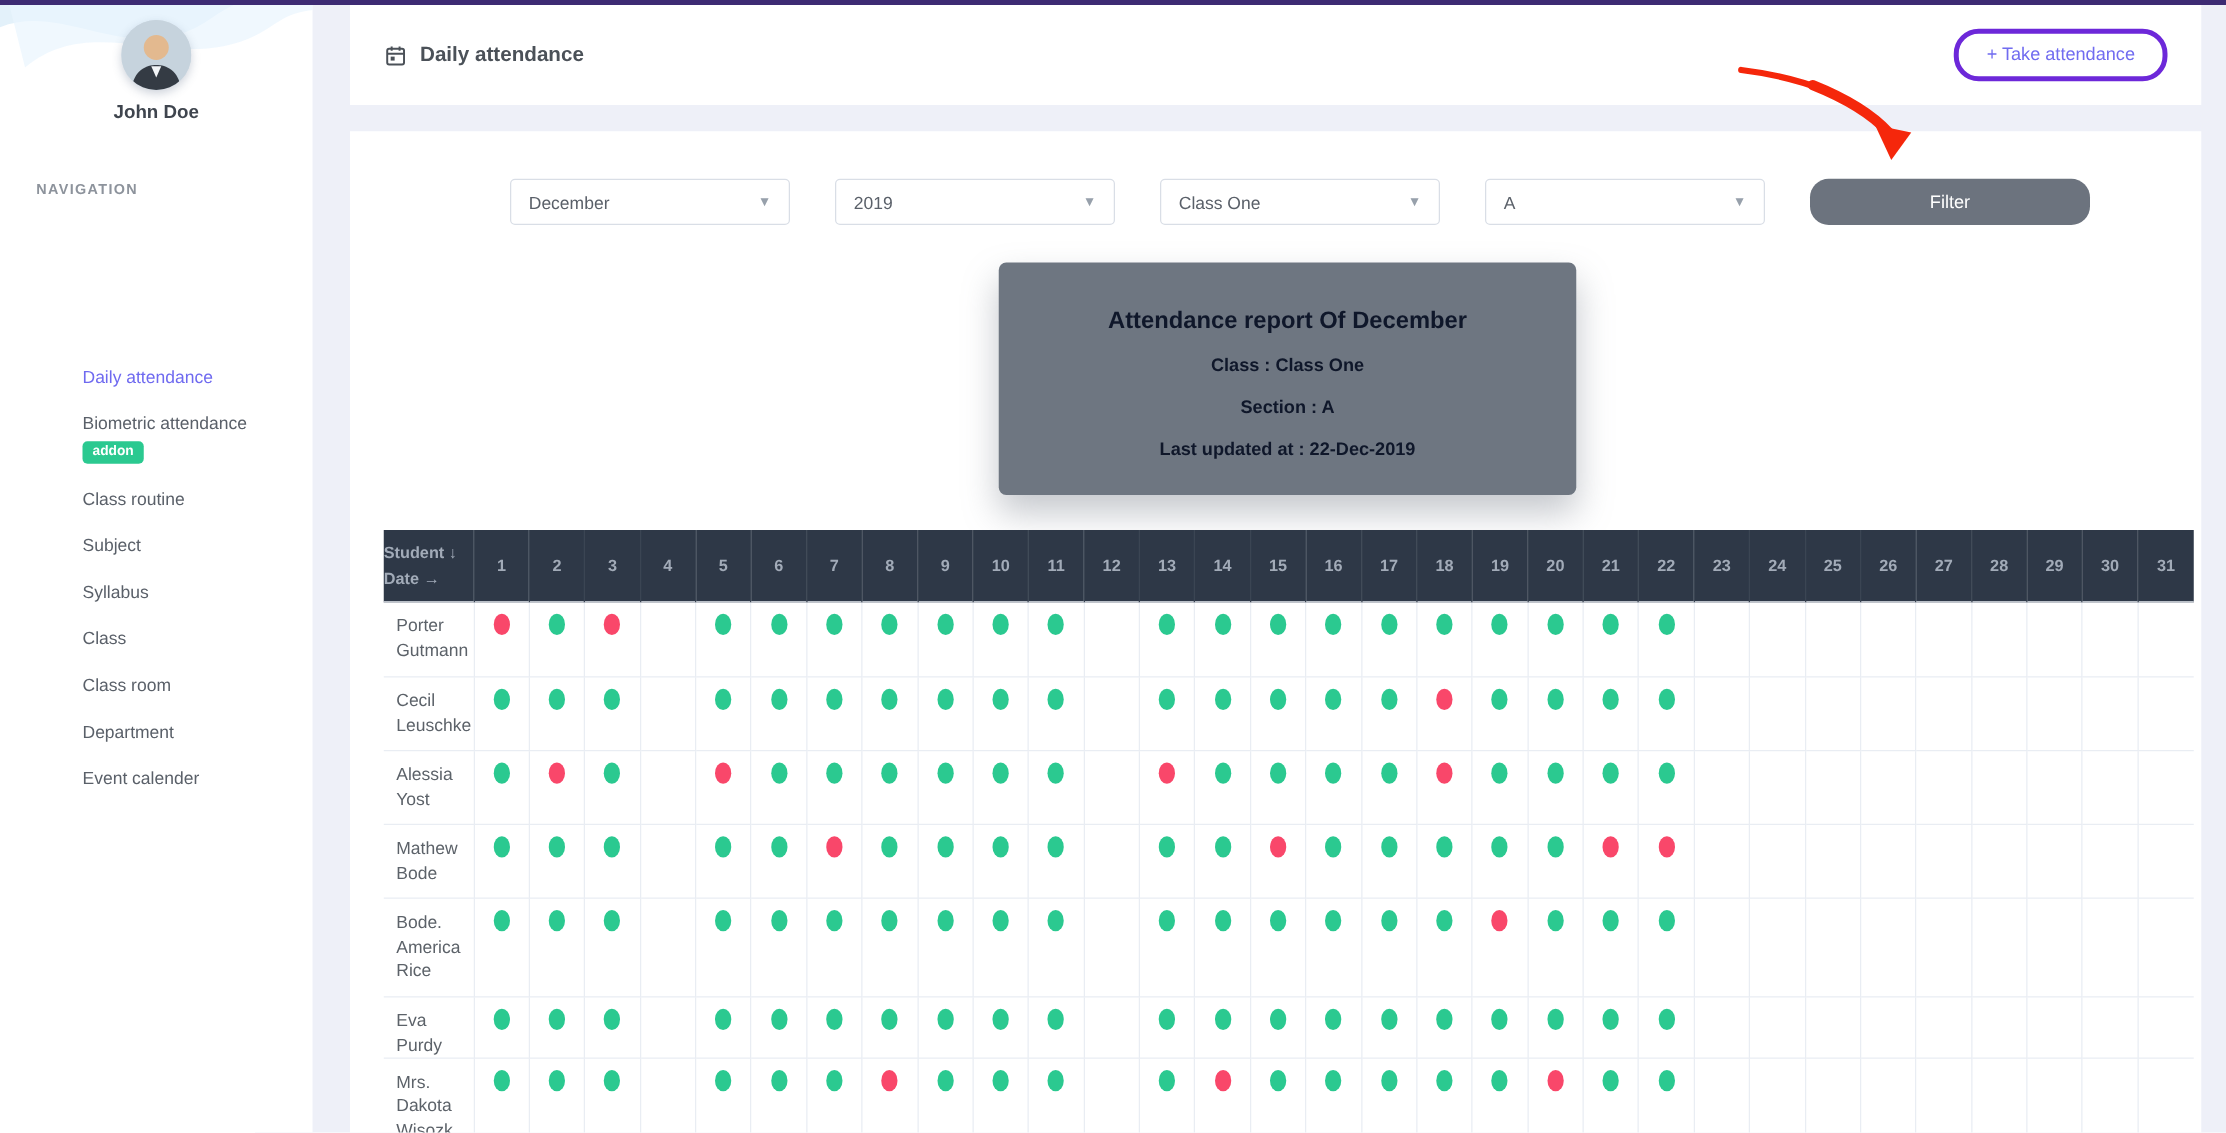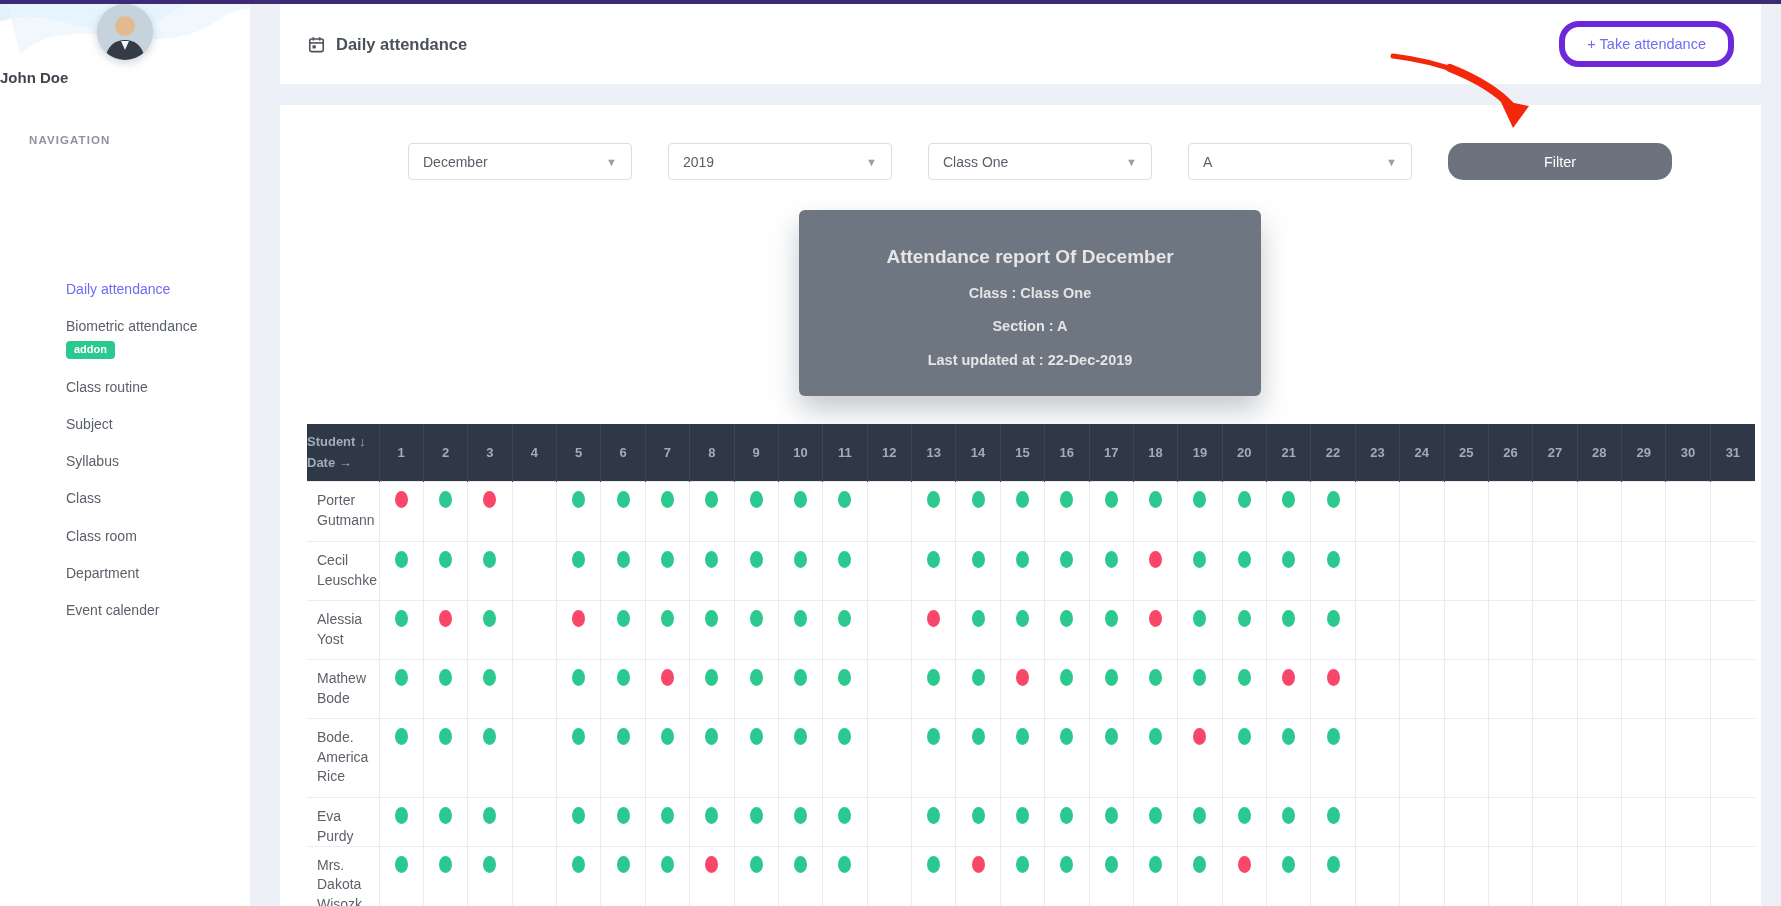--- a/index.html
+++ b/index.html
@@ -4,47 +4,47 @@
 <style>
   * { box-sizing: border-box; margin: 0; padding: 0; }
   html,body { width:1781px; height:906px; overflow:hidden; }
   body { font-family:"Liberation Sans", sans-serif; background:#eef0f8; position:relative; }
 
   .topbar { position:absolute; top:0; left:0; width:1781px; height:4px; background:#3d2b73; z-index:40; }
 
   
   .sidebar { position:absolute; top:4px; left:0; width:250px; height:902px; background:#fff; z-index:20; overflow:hidden; }
   .waves { position:absolute; top:-30px; left:-20px; width:300px; height:120px; pointer-events:none; }
-  .profile { position:relative; text-align:left; }
+  .profile { position:relative; text-align:center; padding-top:12px; }
   .avatar { width:56px; height:56px; border-radius:50%; margin:0 auto; overflow:hidden; box-shadow:0 3px 8px rgba(60,80,110,.25); background:#cdd9e2; }
   .user-name { margin-top:9px; font-size:15px; font-weight:bold; color:#3f454e; }
   .nav-label { margin:48px 0 10px 29px; font-size:11.5px; font-weight:bold; letter-spacing:1.1px; color:#8d939c; }
   .nav-item { display:flex; align-items:center; padding:14px 22px 14px 31px; font-size:15px; color:#5a6069; cursor:pointer; position:relative; }
   .nav-item.active { color:var(--accent); }
   .badge { background:var(--badge-green); color:#fff; font-size:11px; font-weight:bold; line-height:1; padding:3px 8px 4px; border-radius:4px; margin-left:9px; }
   .submenu { padding:2px 0 6px 66px; }
   .submenu-item { padding:9.5px 0; font-size:14px; color:#5a6069; cursor:pointer; line-height:1.3; }
   .submenu-item.active { color:var(--accent); }
   .submenu-item .badge { display:inline-block; margin:6px 0 0 0; }
 
   
   .main { position:absolute; top:4px; left:250px; width:1531px; height:902px; }
   .header-band { margin:0 20px 0 30px; height:80px; background:#fff; display:flex; align-items:center; padding:0 27px; }
   .page-title { display:flex; align-items:center; font-size:16.5px; font-weight:bold; color:#4b5158; }
   .page-title .icon { width:19px; height:19px; margin-right:10px; color:#4b5158; display:inline-flex; }
   .page-title .icon svg { width:19px; height:19px; }
-  .take-btn { margin-left:auto; background:#fff; border:6px solid #6d28d9; color:#716cf0; font-size:14.5px; padding:9px 22px; border-radius:20px; cursor:pointer; font-family:inherit; }
+  .take-btn { margin-left:auto; background:#fff; border:4px solid #6d28d9; color:#716cf0; font-size:14.5px; padding:9px 22px; border-radius:20px; cursor:pointer; font-family:inherit; }
 
   .content-card { margin:21px 20px 0 30px; background:#fff; height:880px; position:relative; }
   .filters { display:flex; gap:36px; padding:38px 0 0 128px; }
   .select { width:224px; height:37px; border:1px solid #d9dee6; border-radius:4px; background:#fff; display:flex; align-items:center; padding:0 14px; font-size:14px; color:#5a6069; cursor:pointer; }
   .select .caret { margin-left:auto; color:#97a0ab; font-size:11px; }
   .filter-btn { width:224px; height:37px; background:var(--filter-btn); color:#fff; border:none; border-radius:15px; font-size:14.5px; cursor:pointer; font-family:inherit; }
 
-  .report-card { width:462px; margin:30px 0 0 519px; background:var(--report-bg); border-radius:6px; color:#e5e5e5; text-align:center; padding:36px 20px 26px; box-shadow:0 14px 28px rgba(110,118,129,.4); }
+  .report-card { width:462px; margin:30px 0 0 519px; background:var(--report-bg); border-radius:6px; color:#0f172a; text-align:center; padding:36px 20px 26px; box-shadow:0 14px 28px rgba(110,118,129,.4); }
   .report-title { font-size:19px; font-weight:bold; }
   .report-line { font-size:14.5px; font-weight:bold; margin-top:17px; }
   .report-line.tight { margin-top:17px; line-height:1.3; }
   .report-line.time { margin-top:0; line-height:1.3; font-weight:bold; font-size:14.5px; }
 
   .att-table { margin:28px 10px 0 27px; width:1448px; border-collapse:collapse; table-layout:fixed; }
   .att-table thead th { background:var(--header-bg); color:#a2abb8; font-size:13px; font-weight:bold; height:58px; border-left:1px solid #3b4553; vertical-align:middle; }
   .att-table thead th:first-child { border-left:none; text-align:left; padding-left:0; }
   .corner div { line-height:1.55; }
   .att-table td { border:1px solid #e9edf3; vertical-align:top; }

